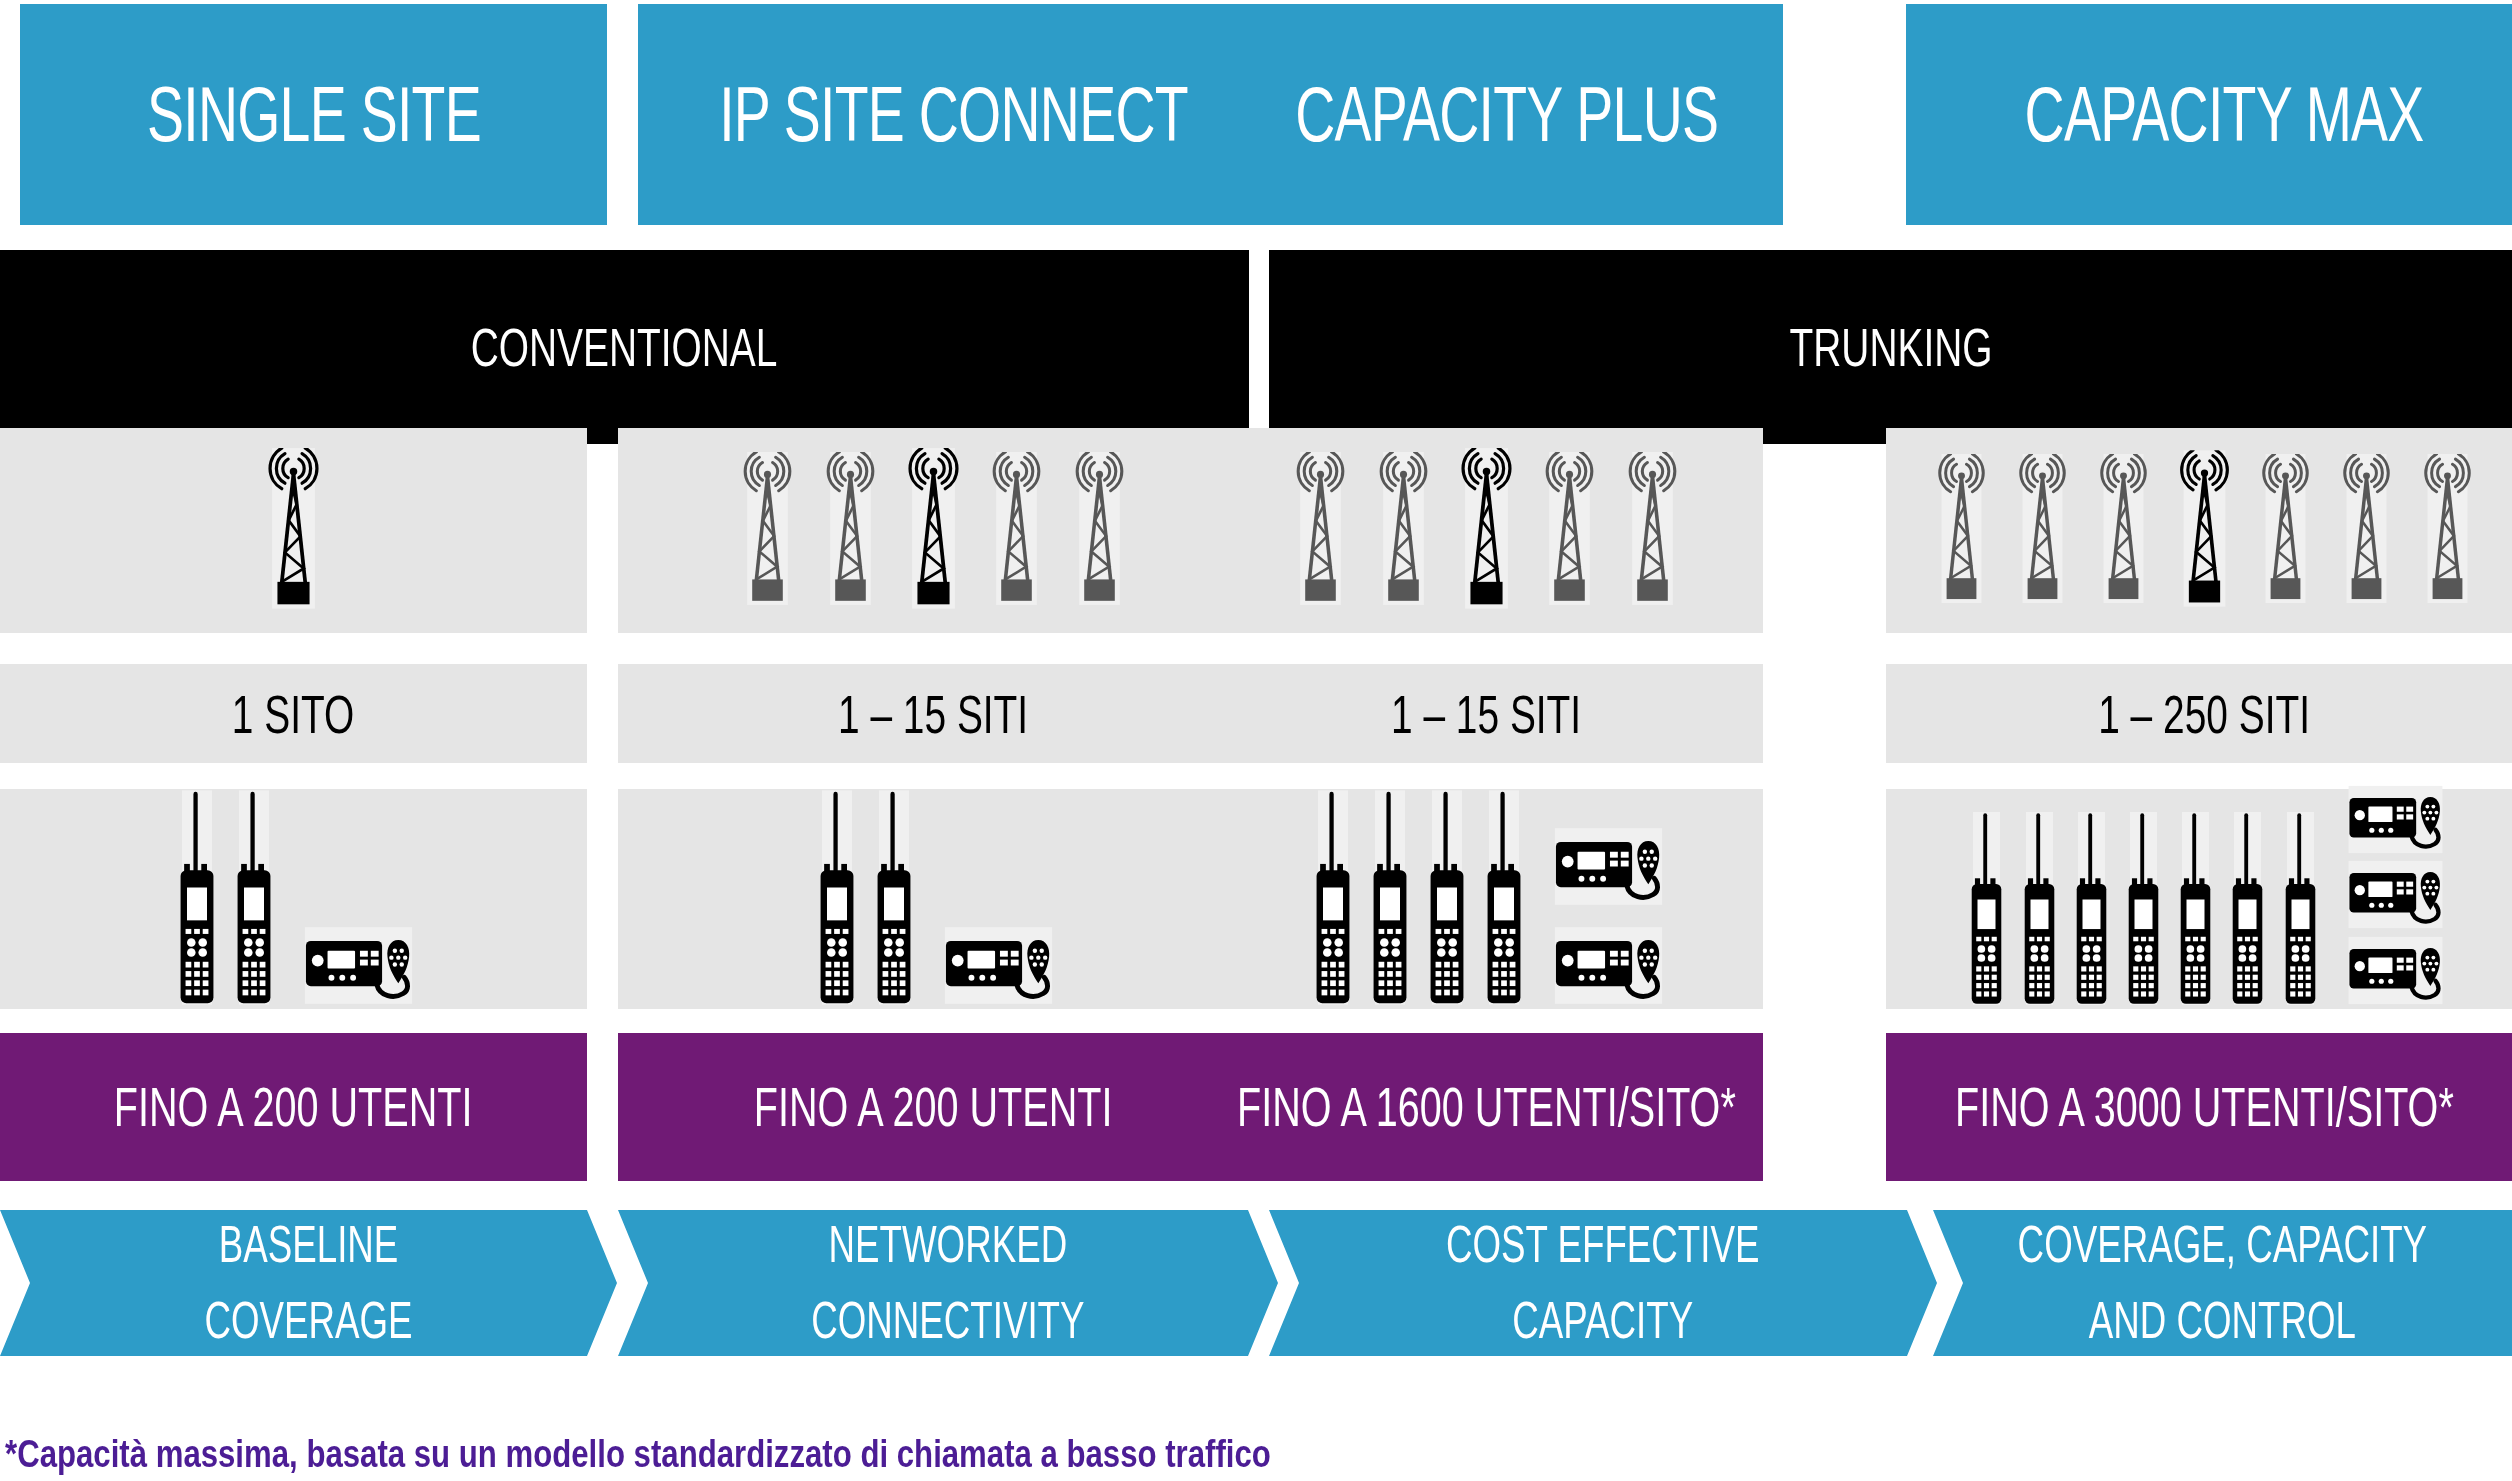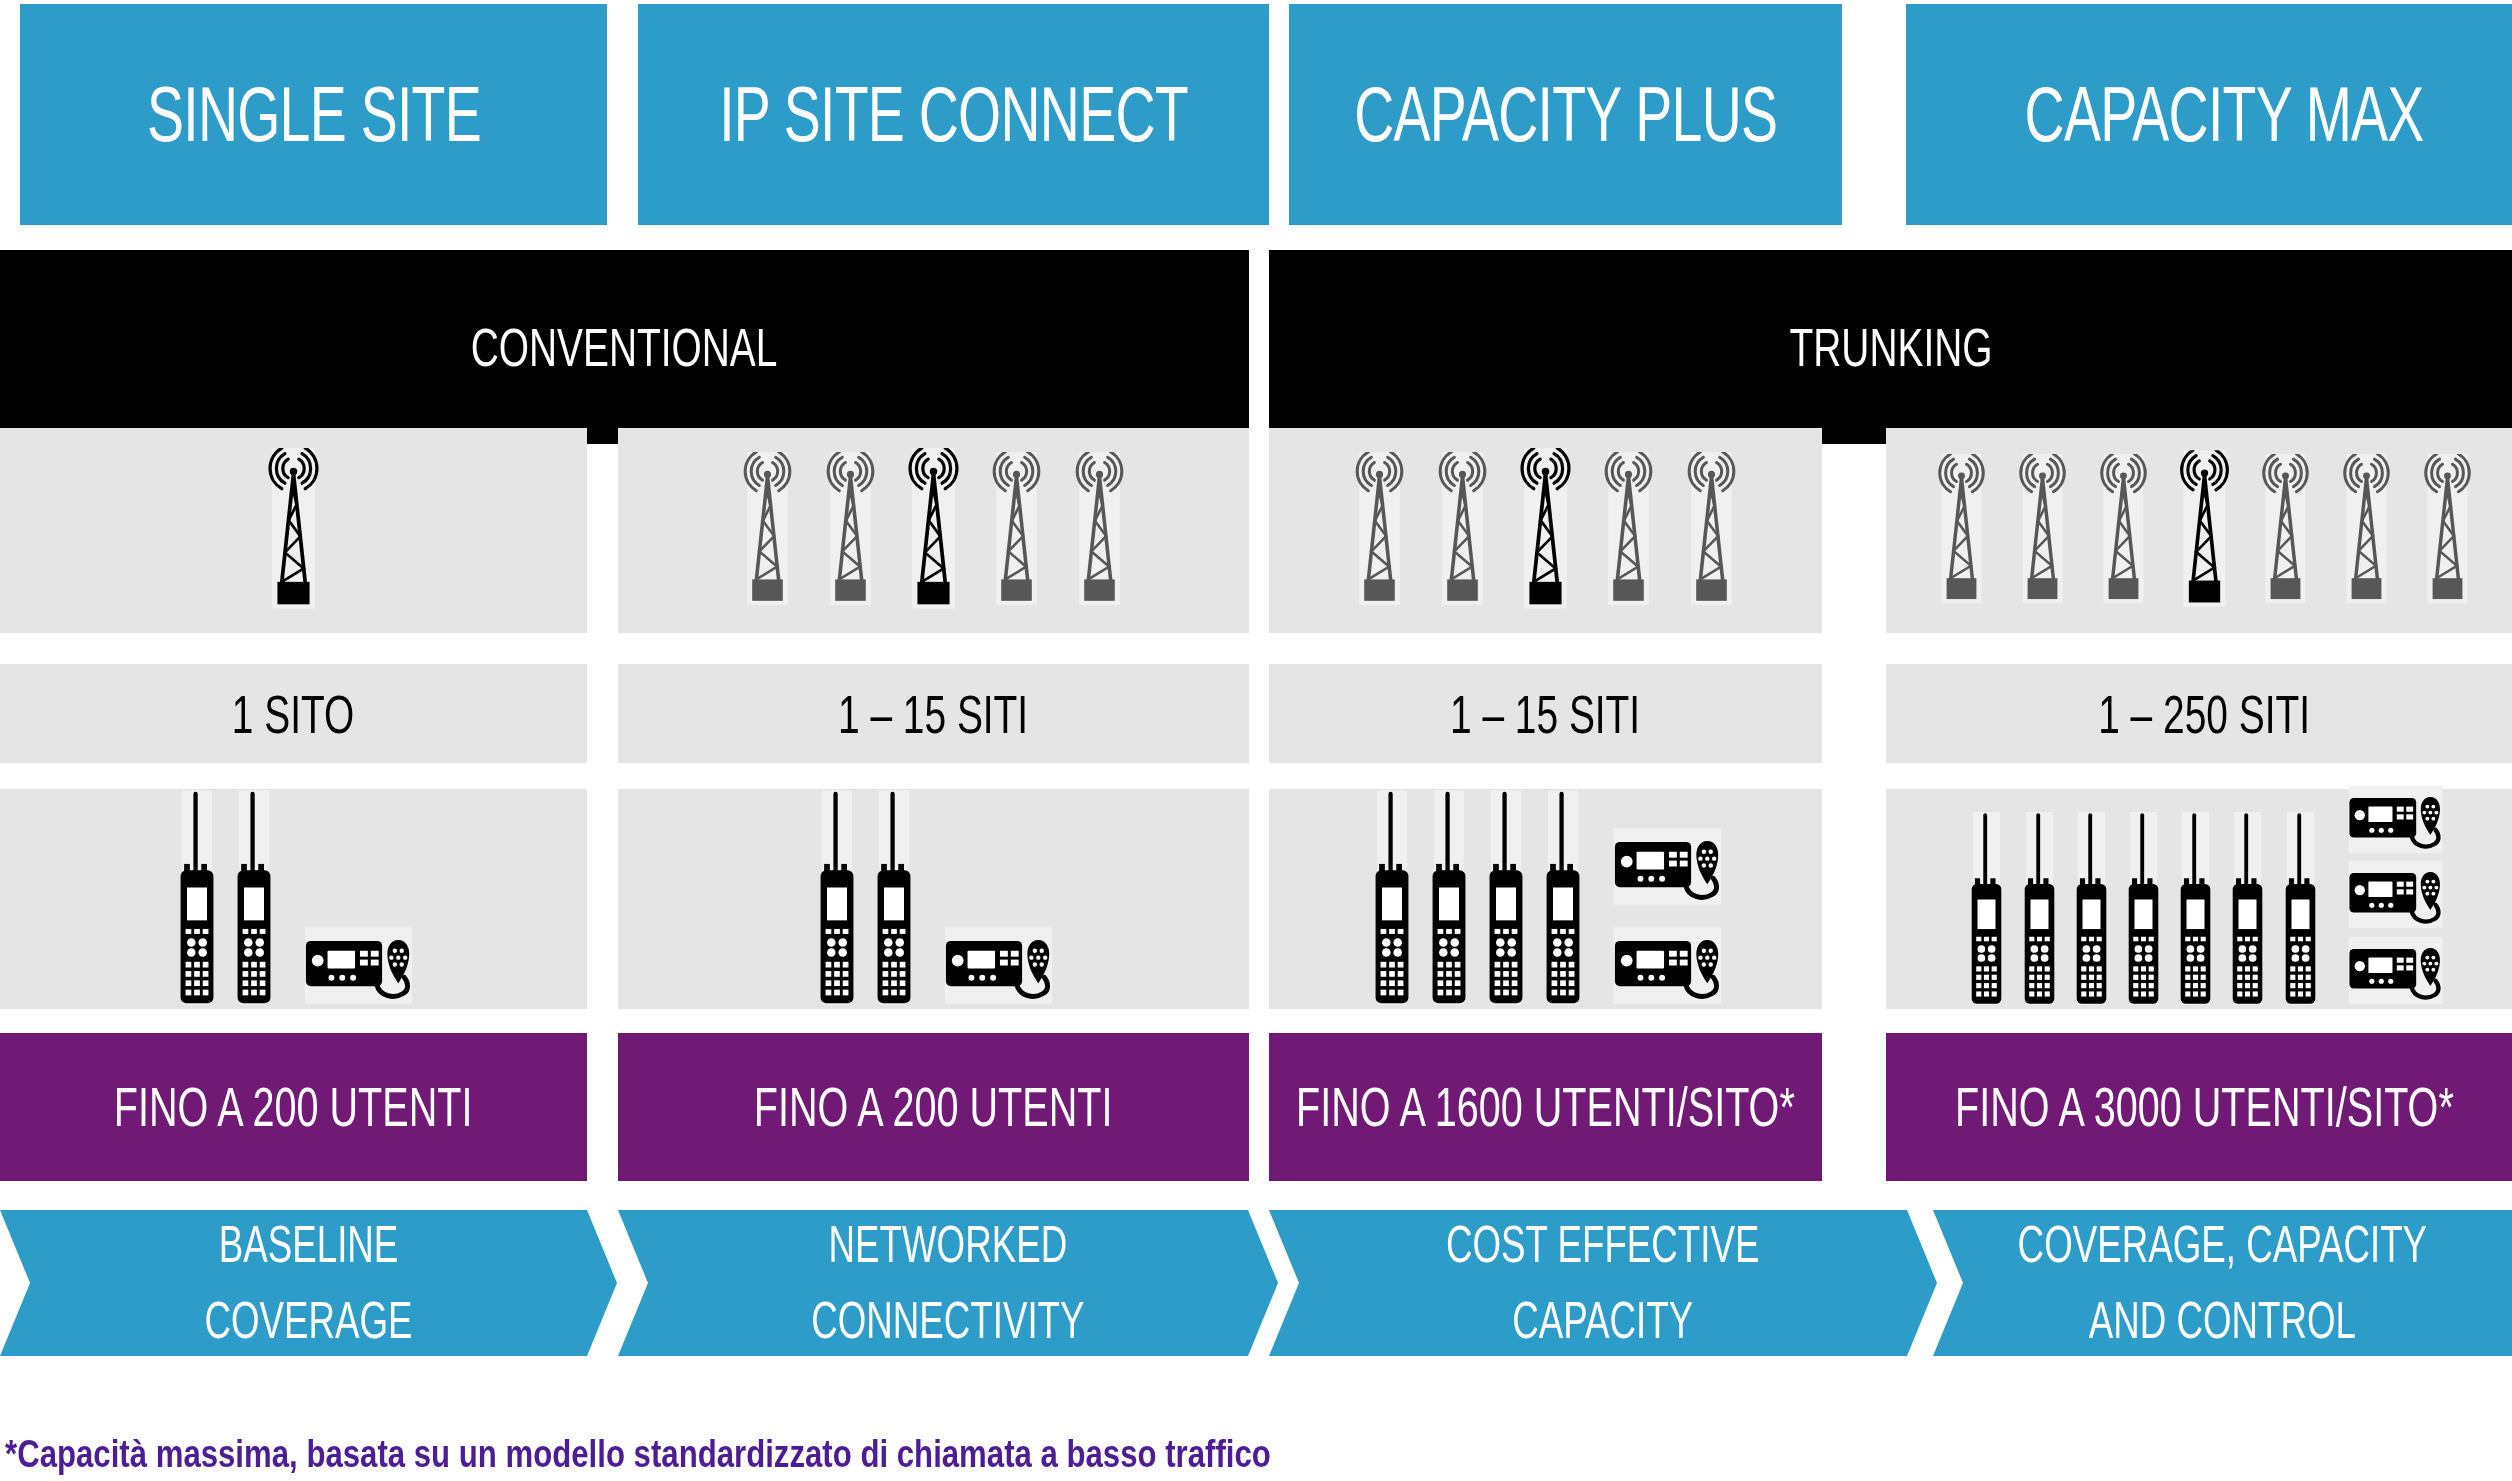--- a/index.html
+++ b/index.html
@@ -3,21 +3,21 @@
 <meta charset="utf-8">
 <style>
   html,body{margin:0;padding:0;background:#ffffff;}
   .canvas{position:relative;width:2512px;height:1481px;background:#ffffff;overflow:hidden;
           font-family:"Liberation Sans", sans-serif;}
   .cell{position:absolute;display:flex;align-items:center;justify-content:center;}
 
   
   .col1{left:0;width:587px}
   .col2{left:618px;width:631px}
-  .col3{left:1269px;width:553px}
+  .col3{left:1210px;width:553px}
   .col4{left:1886px;width:637px}
 
   
   .row-header{top:4.1px;height:221px}
   .row-cat{top:250px;height:194px}
   .row-towers{top:428px;height:205px}
   .row-sites{top:664px;height:99px}
   .row-radios{top:789px;height:220px}
   .row-users{top:1033px;height:148px}
 

